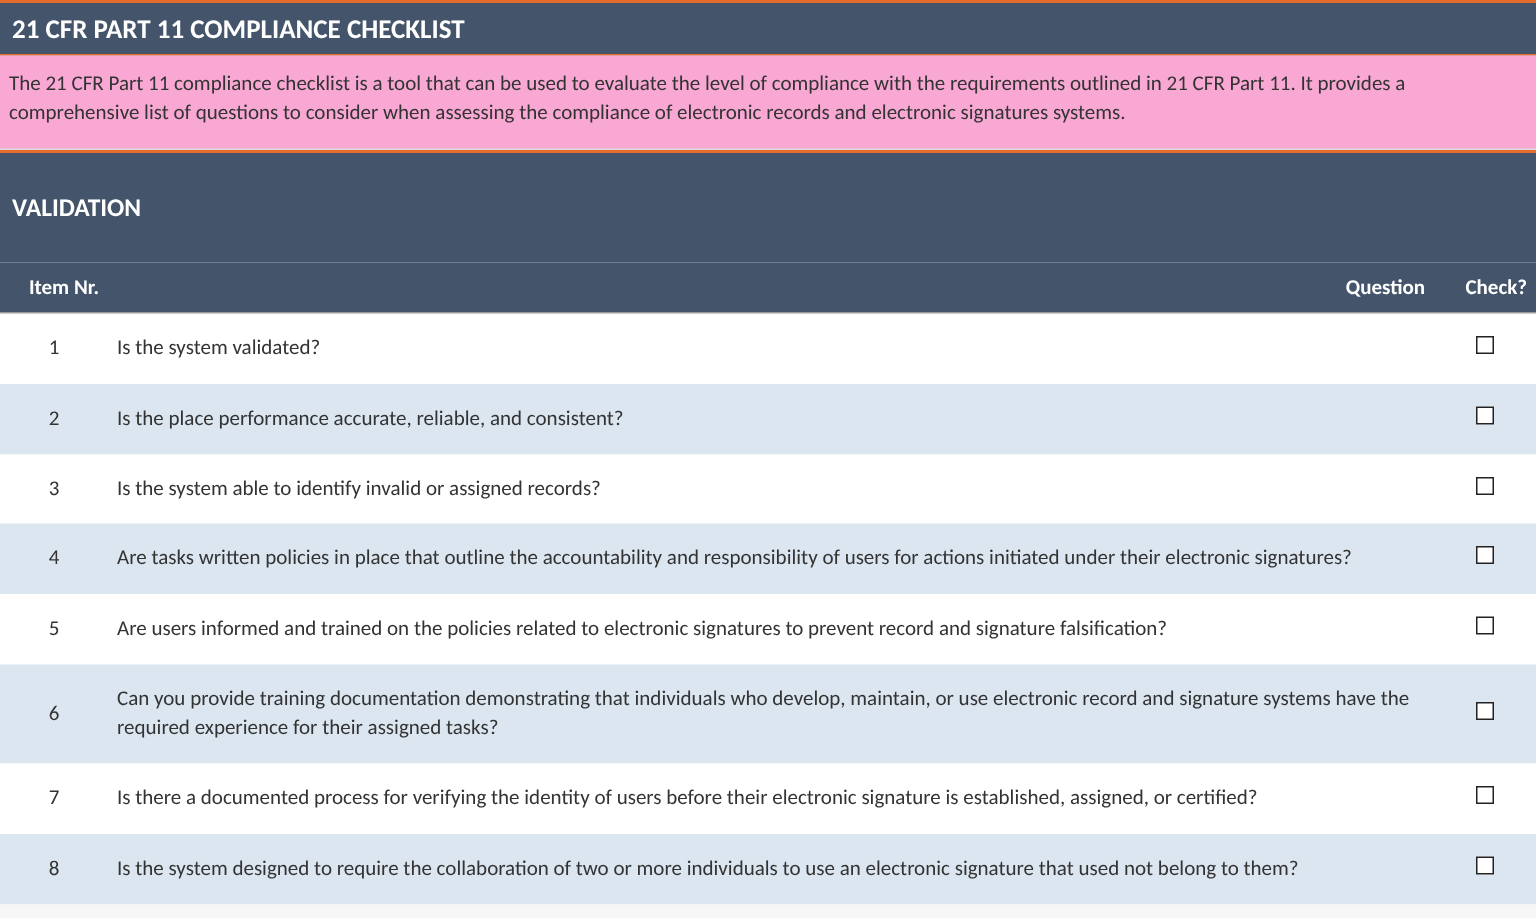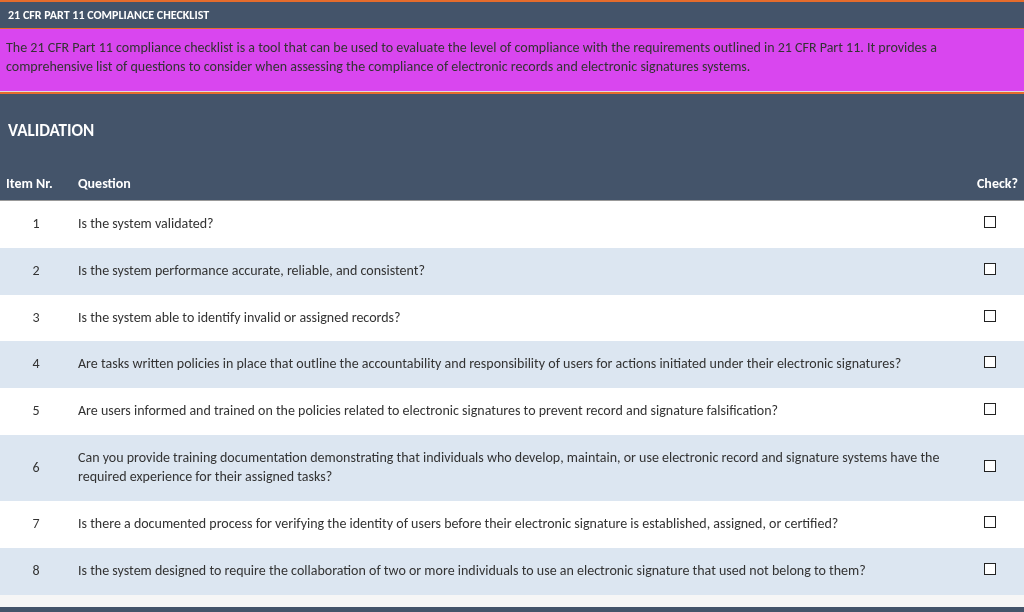--- a/index.html
+++ b/index.html
@@ -7,27 +7,27 @@
       font-family: Calibri, Arial, sans-serif;
       font-size: 14px;
       color: #333;
       background: #fff;
       width: 1024px;
     }
     .header-bar {
       background: #44546a;
       color: #fff;
       font-weight: bold;
-      font-size: 12px;
+      font-size: 18px;
       padding: 6px 8px;
       border-top: 2px solid #e66c2c;
       border-bottom: 1px solid #e66c2c;
     }
     .intro {
-      background: #d946ef;
+      background: #f9a8d4;
       padding: 10px 8px 14px 6px;
       color: #333;
       line-height: 1.35;
       border-bottom: 1px solid #ddd;
     }
     .section-bar {
       background: #44546a;
       color: #fff;
       font-weight: bold;
       font-size: 17px;
@@ -36,21 +36,21 @@
     }
     table {
       width: 100%;
       border-collapse: collapse;
     }
     thead tr {
       background: #44546a;
       color: #fff;
     }
     thead th {
-      text-align: left;
+      text-align: right;
       font-weight: bold;
       padding: 8px 6px;
       font-size: 14px;
       border-bottom: 1px solid #999;
     }
     thead th.col-item { width: 72px; }
     thead th.col-check { width: 68px; text-align: right; }
     tbody td {
       padding: 14px 6px;
       vertical-align: middle;
@@ -101,21 +101,21 @@
     </tr>
   </thead>
   <tbody id="rows-body">
   <tr class="odd">
         <td class="item-nr">1</td>
         <td>Is the system validated?</td>
         <td class="check"><span class="checkbox-sq"></span></td>
       </tr>
       <tr class="even">
         <td class="item-nr">2</td>
-        <td>Is the system performance accurate, reliable, and consistent?</td>
+        <td>Is the place performance accurate, reliable, and consistent?</td>
         <td class="check"><span class="checkbox-sq"></span></td>
       </tr>
       <tr class="odd">
         <td class="item-nr">3</td>
         <td>Is the system able to identify invalid or assigned records?</td>
         <td class="check"><span class="checkbox-sq"></span></td>
       </tr>
       <tr class="even">
         <td class="item-nr">4</td>
         <td>Are tasks written policies in place that outline the accountability and responsibility of users for actions initiated under their electronic signatures?</td>

